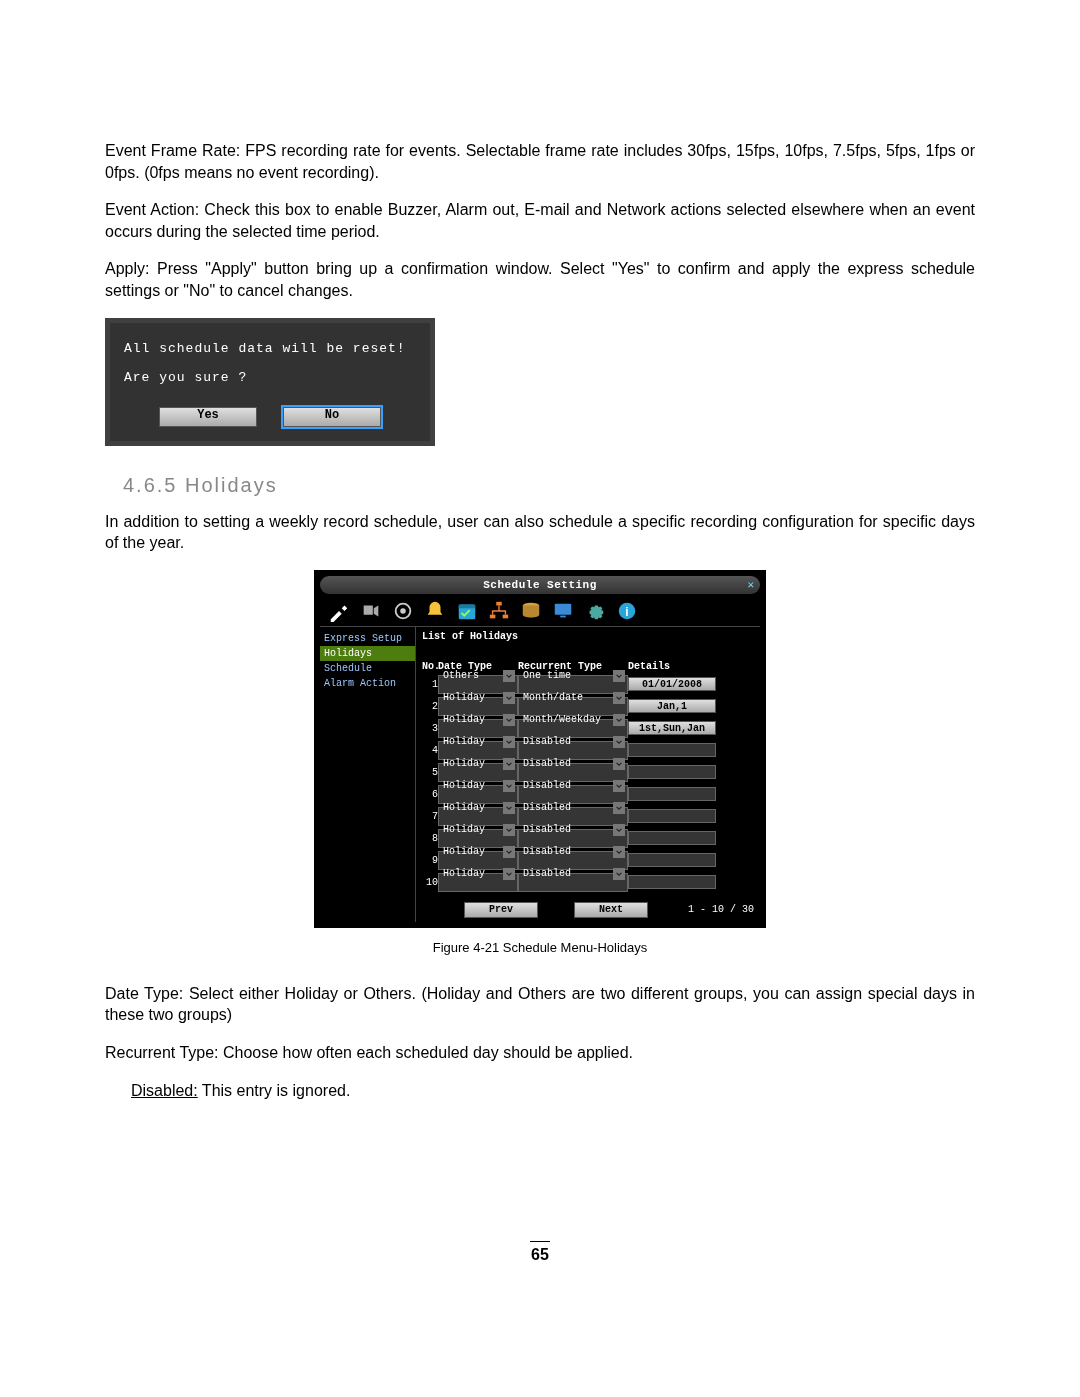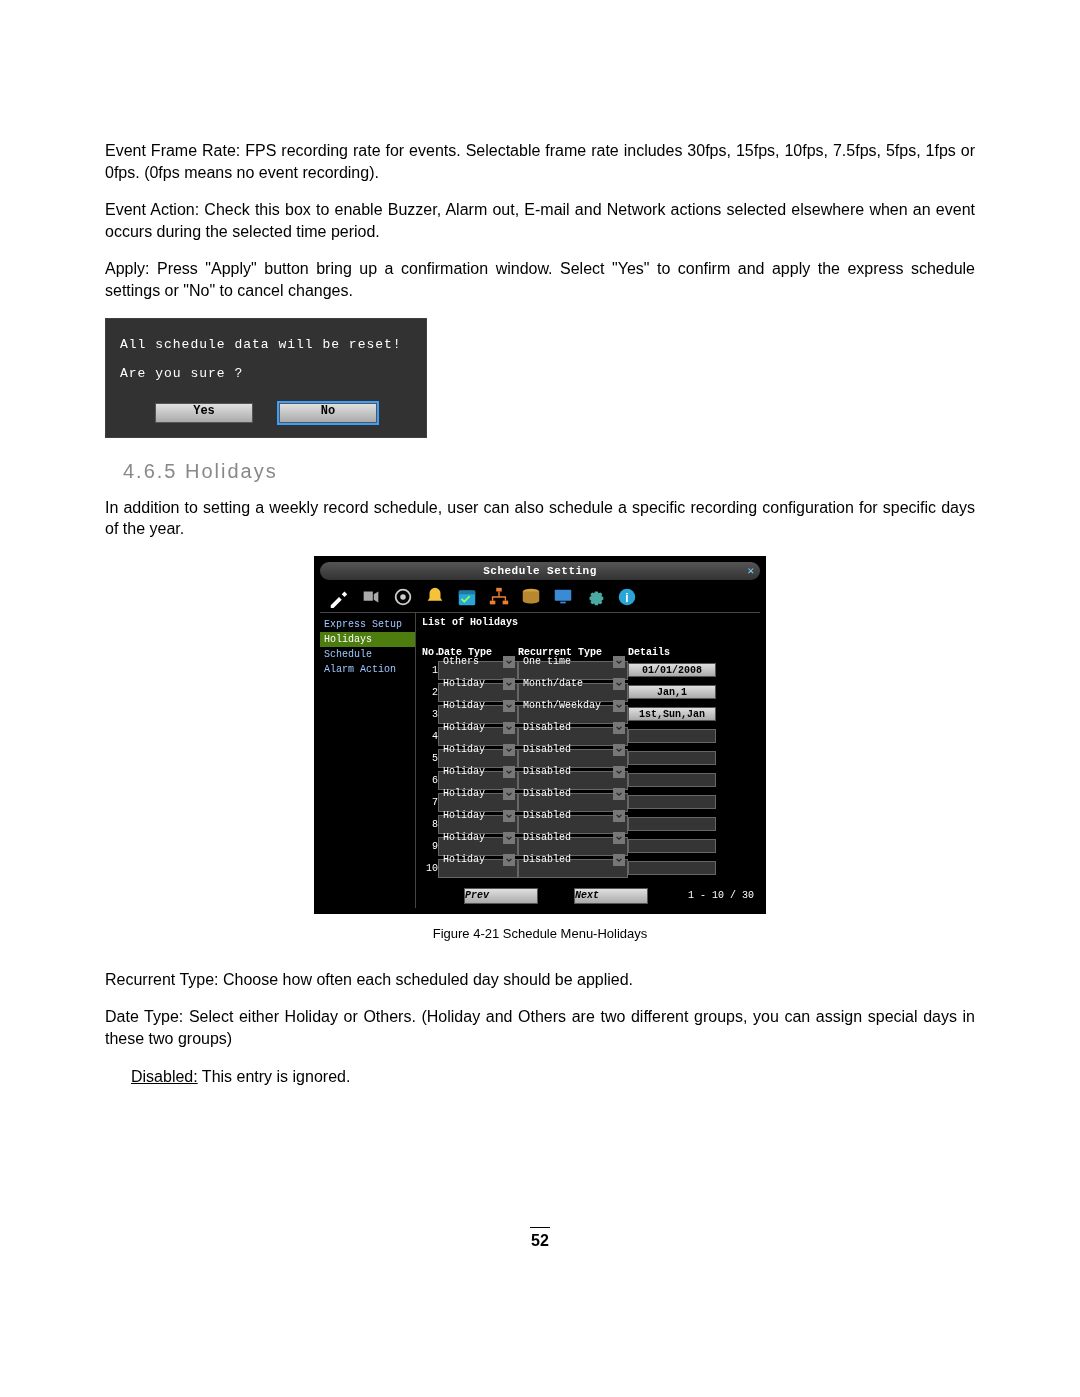--- a/index.html
+++ b/index.html
@@ -20,22 +20,22 @@
     color: #888;
     font-size: 20px;
     letter-spacing: 2px;
     margin: 18px 0 14px 18px;
   }
 
   
   .confirm-box {
     width: 320px;
     background: #7dd3fc;
-    border: 1px solid #404040;
-    margin: 6px 0 22px 0;
+    border: 5px solid #404040;
+    margin: 6px 0 28px 0;
   }
   .confirm-inner {
     background: #323232;
     padding: 18px 14px 14px 14px;
     color: #fff;
     font-family: "Courier New", monospace;
     font-size: 13px;
   }
   .confirm-text1 { margin-bottom: 14px; letter-spacing: 1px; }
   .confirm-text2 { margin-bottom: 22px; letter-spacing: 1px; }
@@ -144,23 +144,22 @@
     border: 1px solid #666;
     height: 14px;
     box-sizing: border-box;
   }
   .pager { display: flex; gap: 6px; align-items: center; margin-top: 10px; }
   .pbtn {
     background: linear-gradient(#e0e0e0,#aaa);
     border: 1px solid #555;
     height: 14px; width: 72px;
     color: #000; font-size: 10px; font-weight: bold;
-    line-height: 13px;
+    text-align: center; line-height: 13px;
     cursor: pointer;
-    font-style: italic;
   }
   .pageinfo { color: #fff; font-size: 10px; margin-left: auto; }
 
   .caption { text-align: center; font-size: 13px; margin: 12px 0 28px 0; }
 
   .footer { text-align: center; margin-top: 140px; font-weight: bold; }
   .footer .bar { display:block; width:20px; border-top:1px solid #000; margin:0 auto 4px auto; }
 
   .cursor-arrow {
     position: absolute;
@@ -494,29 +493,29 @@
           </div>
         </div>
       </div>
       <span class="cursor-arrow" style="left:-14px; top:140px;">➤</span>
     </div>
   </div>
 
   <div class="caption">Figure 4-21 Schedule Menu-Holidays</div>
 
   <p>
+    <span class="term">Date Type: </span><span>Select either Holiday or Others. (Holiday and Others are two different groups, you can assign special days in these two groups)</span>
+  </p>
+
+  <p>
     <span class="term">Recurrent Type: </span><span>Choose how often each scheduled day should be applied.</span>
-  </p>
-
-  <p>
-    <span class="term">Date Type: </span><span>Select either Holiday or Others. (Holiday and Others are two different groups, you can assign special days in these two groups)</span>
   </p>
 
   <p style="margin-left:26px;">
     <span style="text-decoration: underline;">Disabled:</span><span> This entry is ignored.</span>
   </p>
 
   <div class="footer">
     <span class="bar"></span>
-    <span>52</span>
+    <span>65</span>
   </div>
 
 </div>
 
 </body></html>

